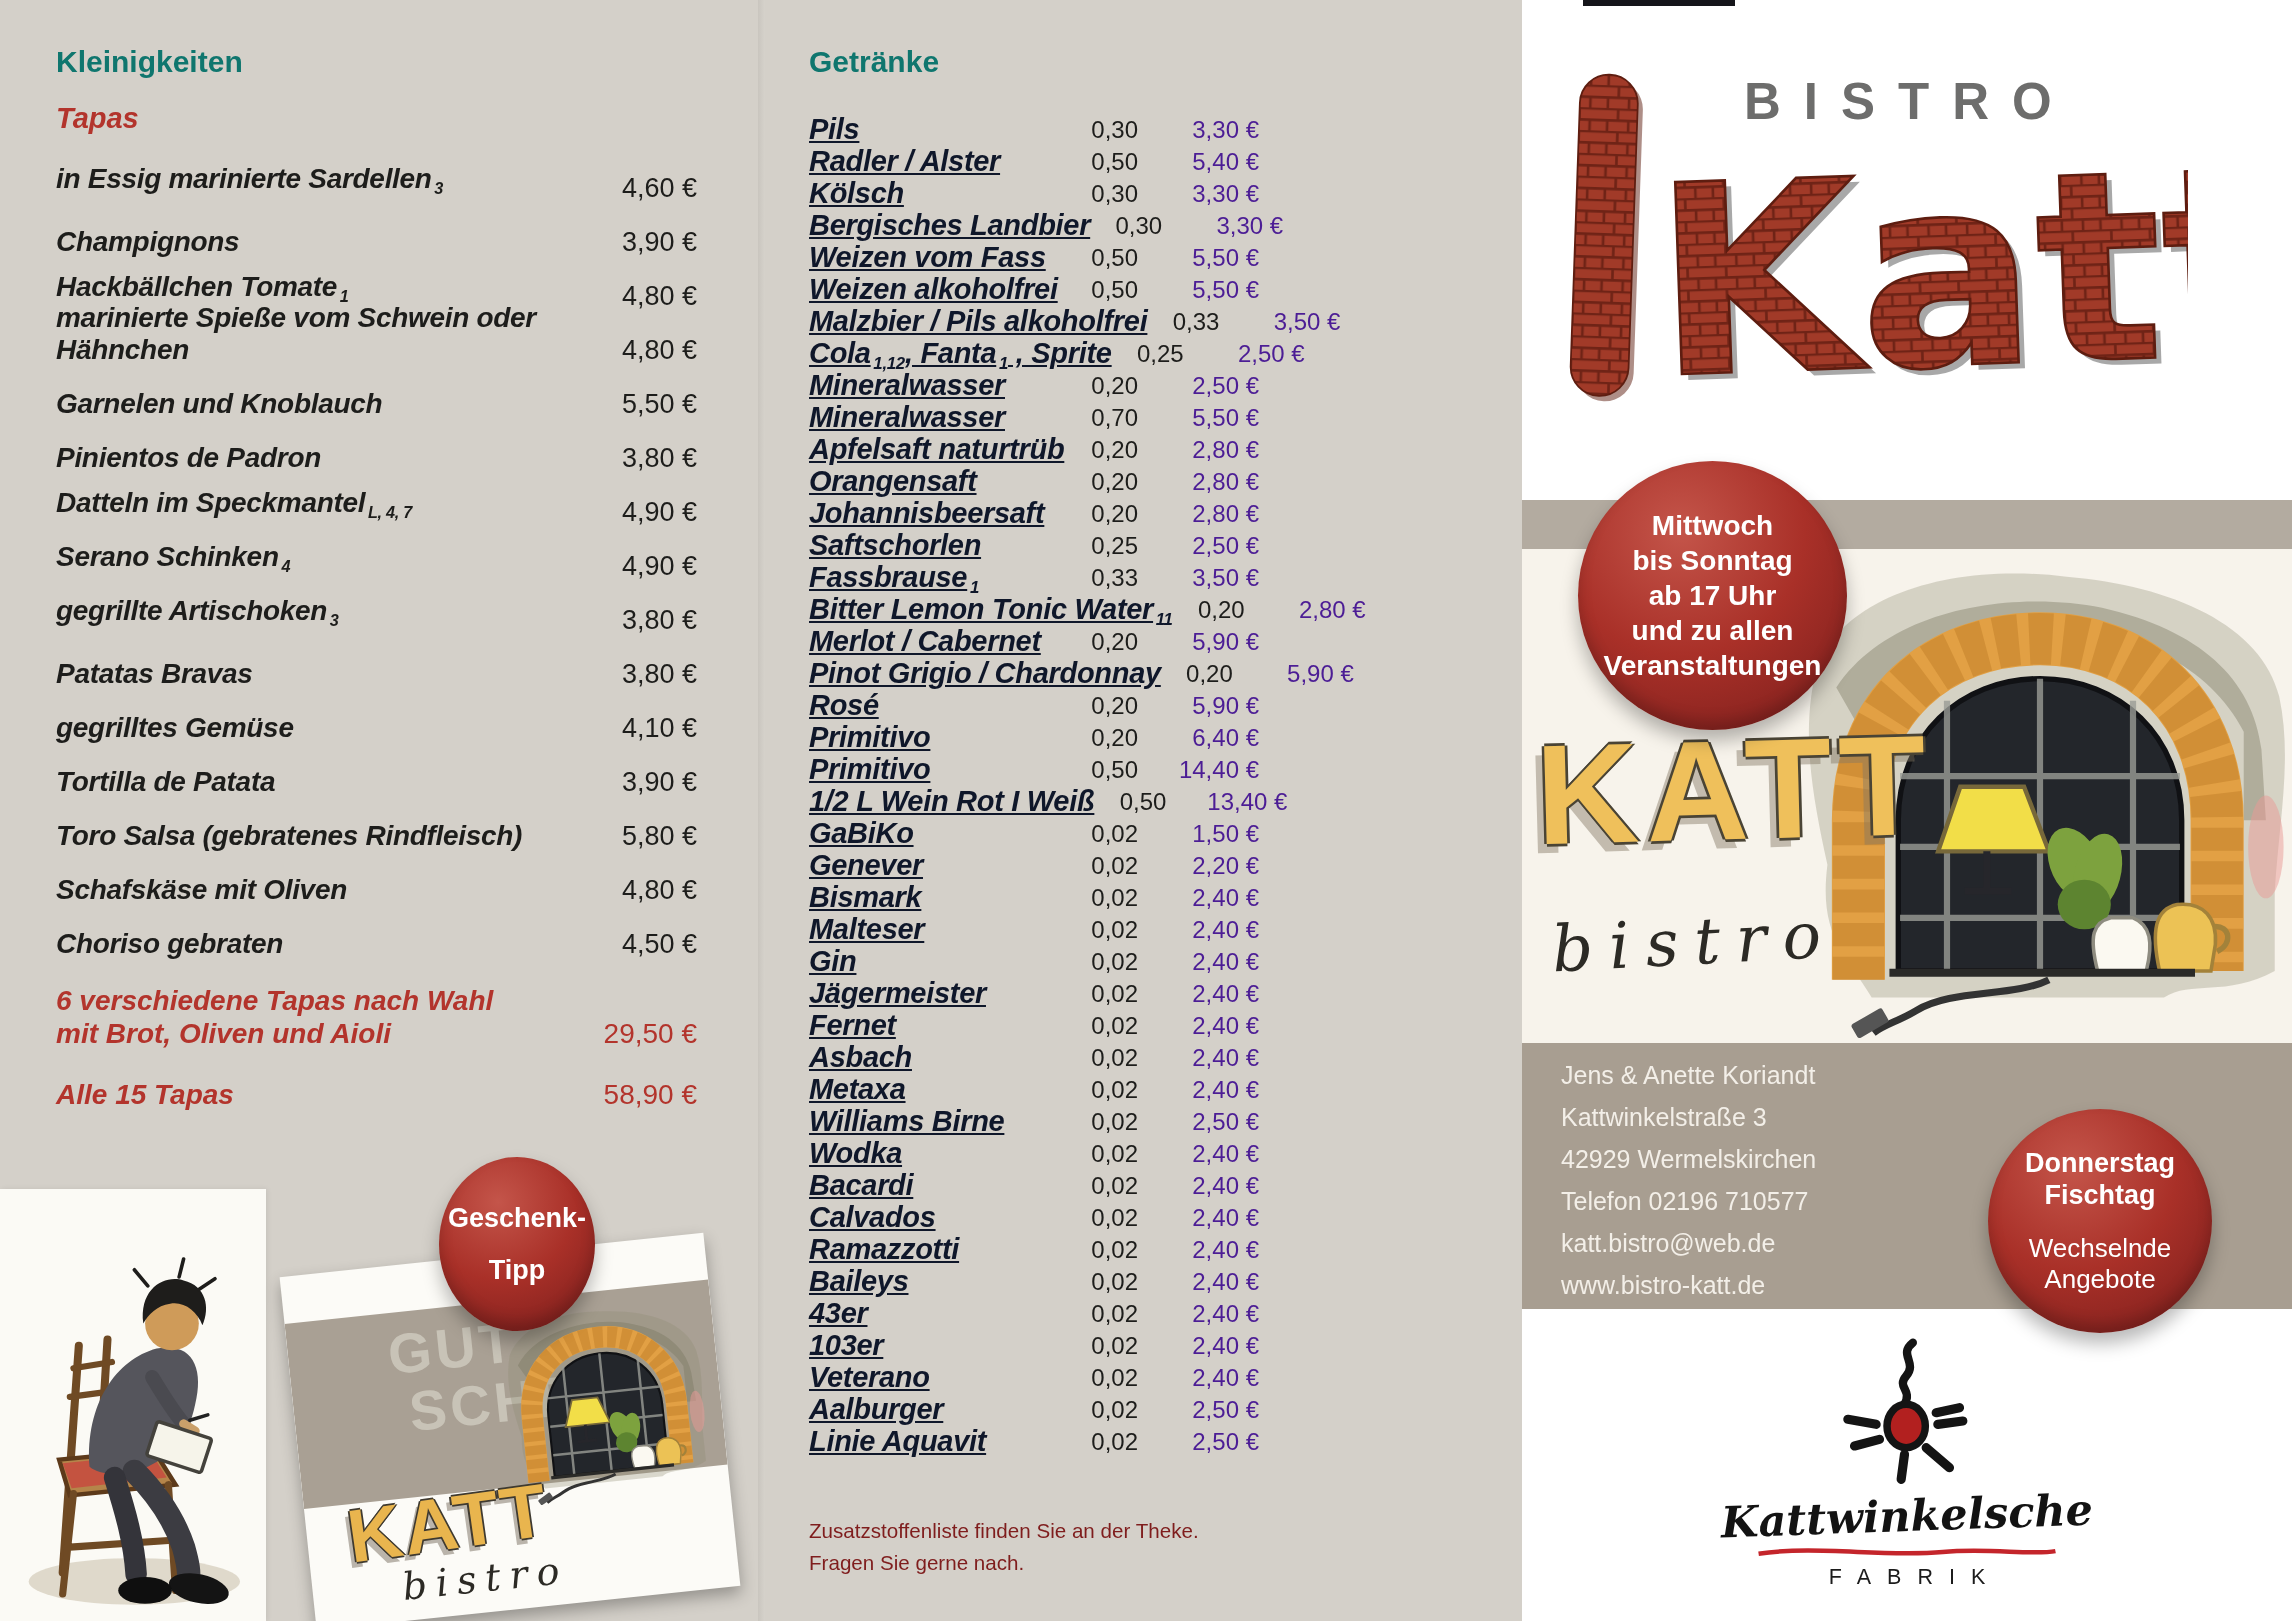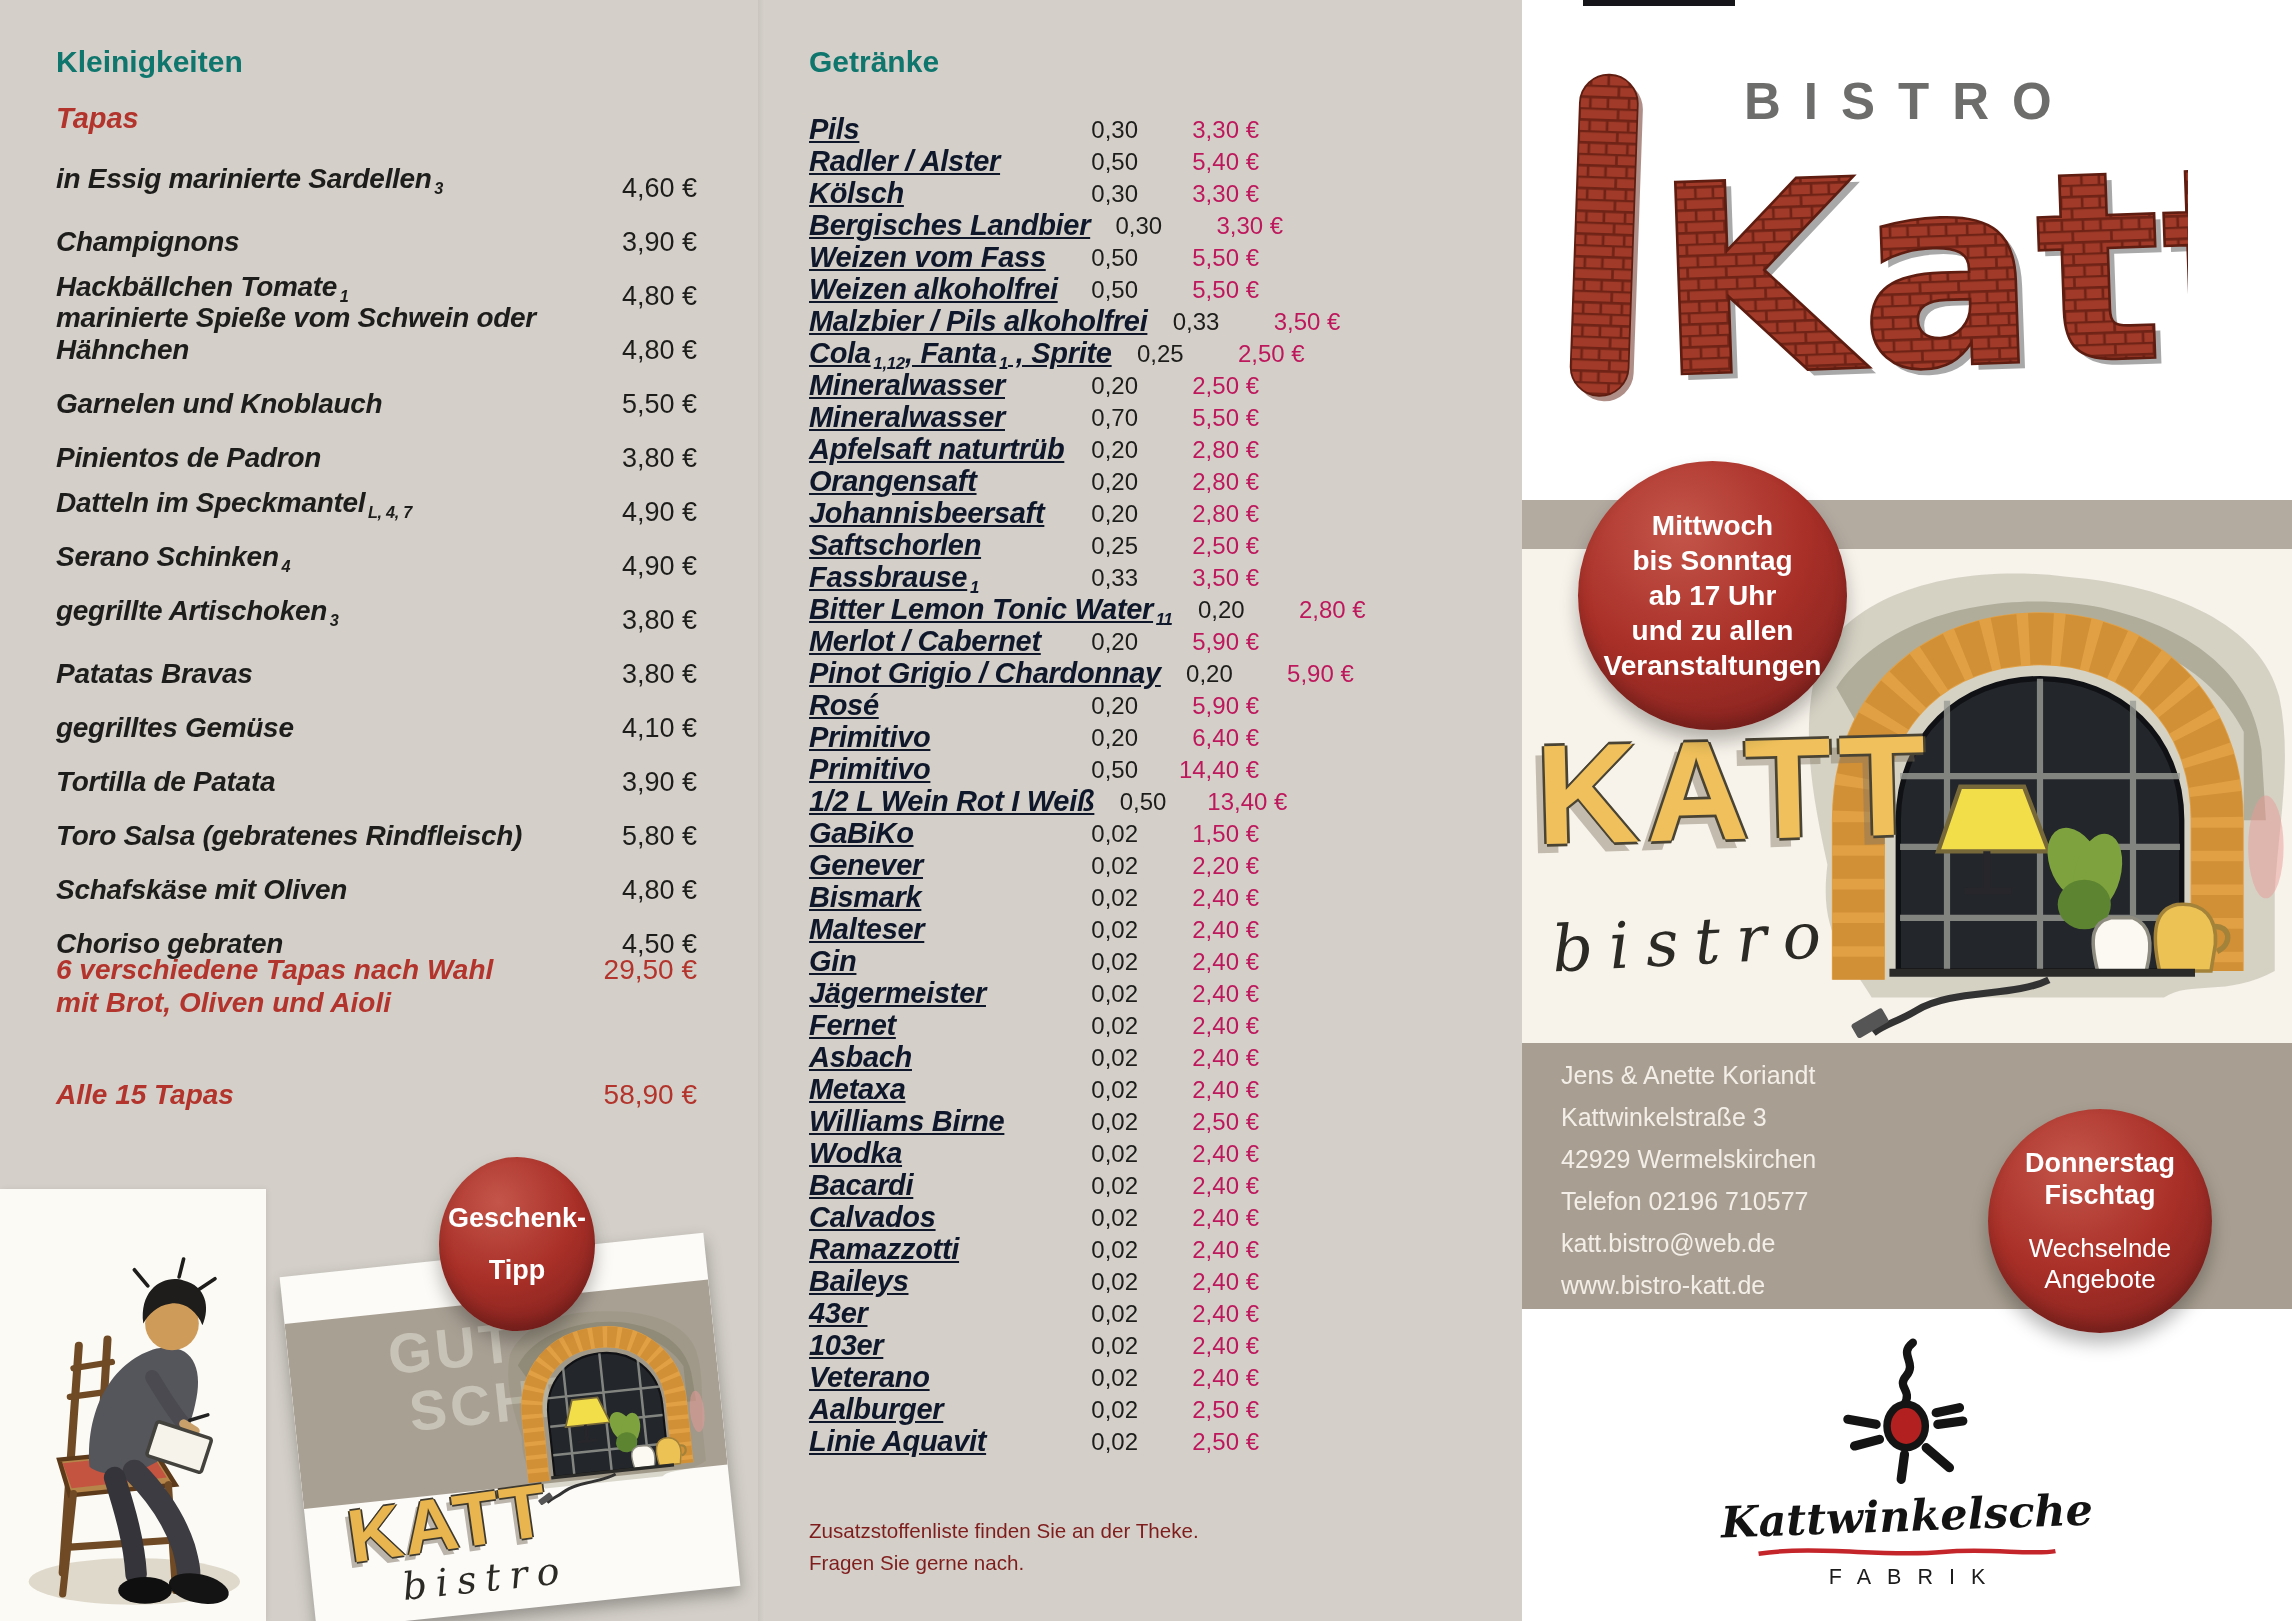--- a/index.html
+++ b/index.html
@@ -22,21 +22,21 @@
   .sub{font-size:0.58em;font-weight:600;vertical-align:-0.38em;margin-left:2.7px;}
 
   .combo{position:absolute;left:56px;width:641px;display:flex;justify-content:space-between;align-items:flex-start;}
   .combo .cname{font-size:28px;font-weight:bold;font-style:italic;color:#b3342c;line-height:33px;}
   .combo .cprice{font-size:28px;color:#b3342c;line-height:33px;white-space:nowrap;}
 
   .drinks-list{position:absolute;left:809px;top:115px;width:450px;}
   .drow{display:grid;grid-template-columns:1fr 72px 121px;height:32px;align-items:start;}
   .dname{font-size:29px;font-weight:bold;font-style:italic;color:#0f172a;letter-spacing:-0.3px;line-height:29.6px;white-space:nowrap;text-decoration:underline;}
   .dsize{font-size:24px;color:#1d1d1b;text-align:right;line-height:29.6px;}
-  .dprice{font-size:24px;color:#be185d;text-align:right;line-height:29.6px;white-space:nowrap;}
+  .dprice{font-size:24px;color:#4c1d95;text-align:right;line-height:29.6px;white-space:nowrap;}
 
   .footnote{position:absolute;left:809px;top:1515px;font-size:20.6px;color:#7f1d1d;line-height:32px;}
 
   
   .right-panel{position:absolute;left:1522px;top:0;width:770px;height:1621px;background:#ffffff;}
   .top-strip{position:absolute;left:61px;top:0;width:152px;height:6.3px;background:#15151a;}
   .bistro-word{position:absolute;left:222px;top:72px;font-size:51px;font-weight:bold;
                letter-spacing:23px;color:#6d6d6c;}
   .katt-logo{position:absolute;left:34px;top:59px;width:632px;height:428px;}
 
@@ -189,21 +189,21 @@
         <div class="trow">
           <span class="tname">Schafskäse mit Oliven</span>
           <span class="tprice">4,80 €</span>
         </div>
         <div class="trow">
           <span class="tname">Choriso gebraten</span>
           <span class="tprice">4,50 €</span>
         </div>
       </div>
 
-    <div class="combo" style="top:953px;">
+    <div class="combo" style="top:984px;align-items:flex-end;">
       <div class="cname">
         <span>6 verschiedene Tapas nach Wahl</span><br>
         <span>mit Brot, Oliven und Aioli</span>
       </div>
       <div class="cprice">29,50 €</div>
     </div>
     <div class="combo" style="top:1078px;">
       <div class="cname">Alle 15 Tapas</div>
       <div class="cprice">58,90 €</div>
     </div>

